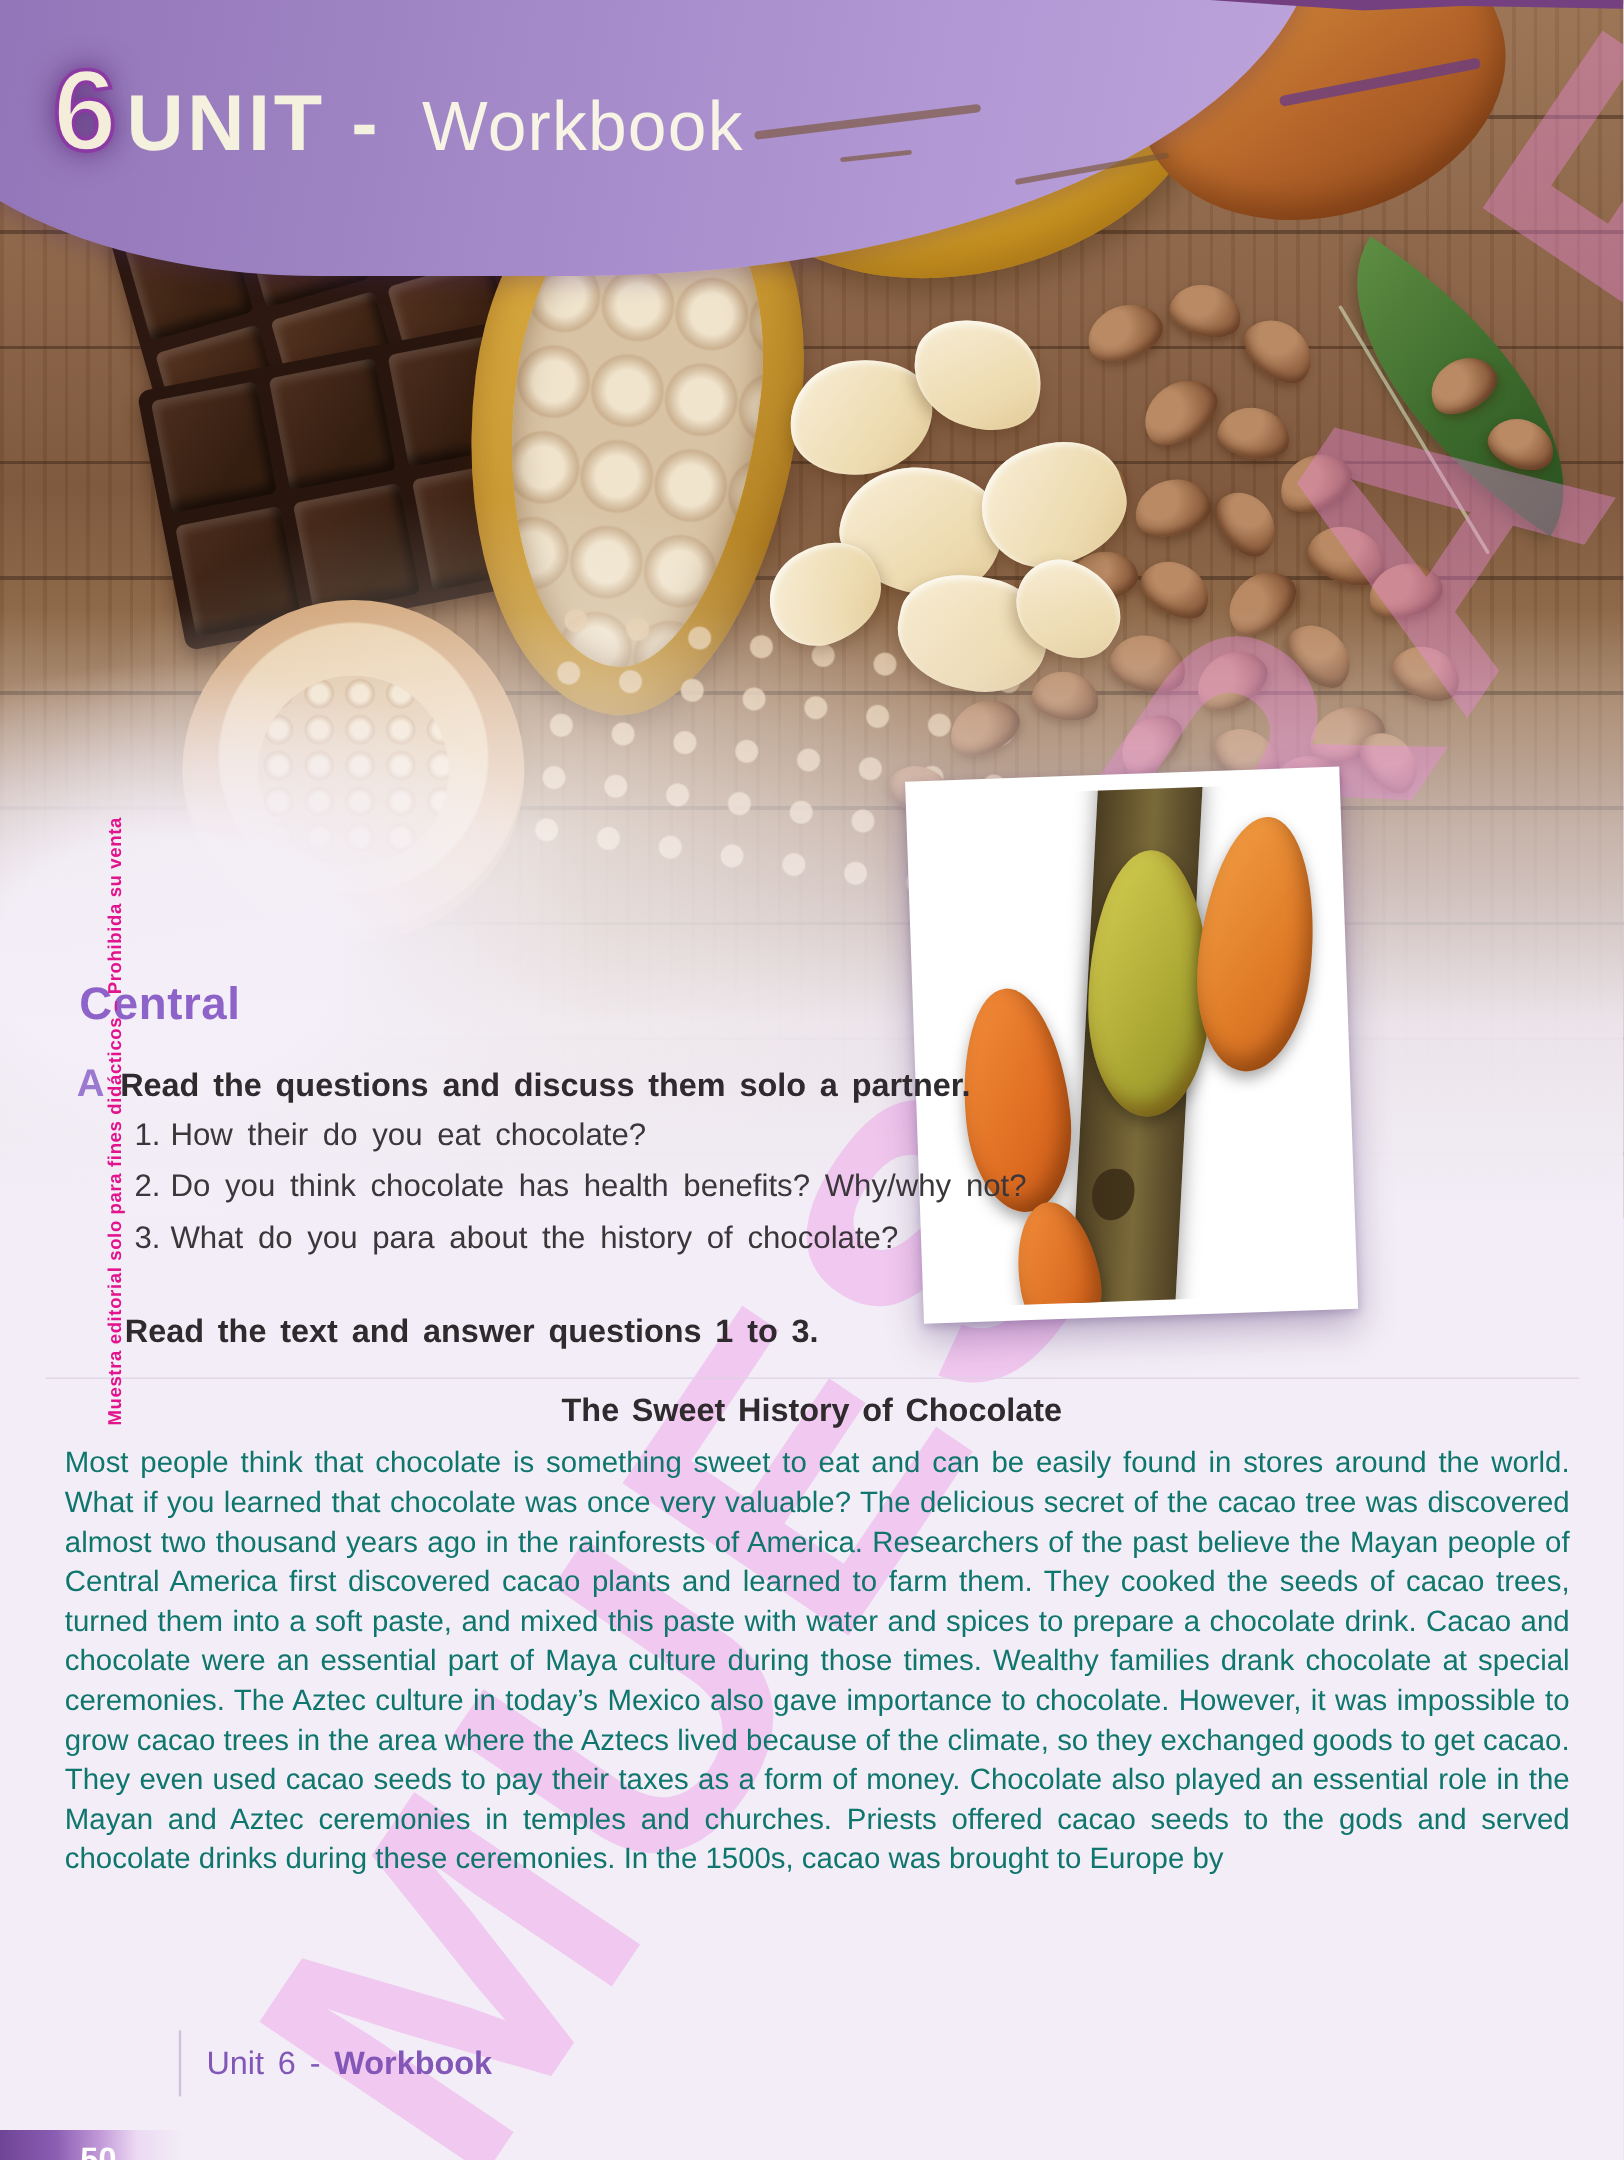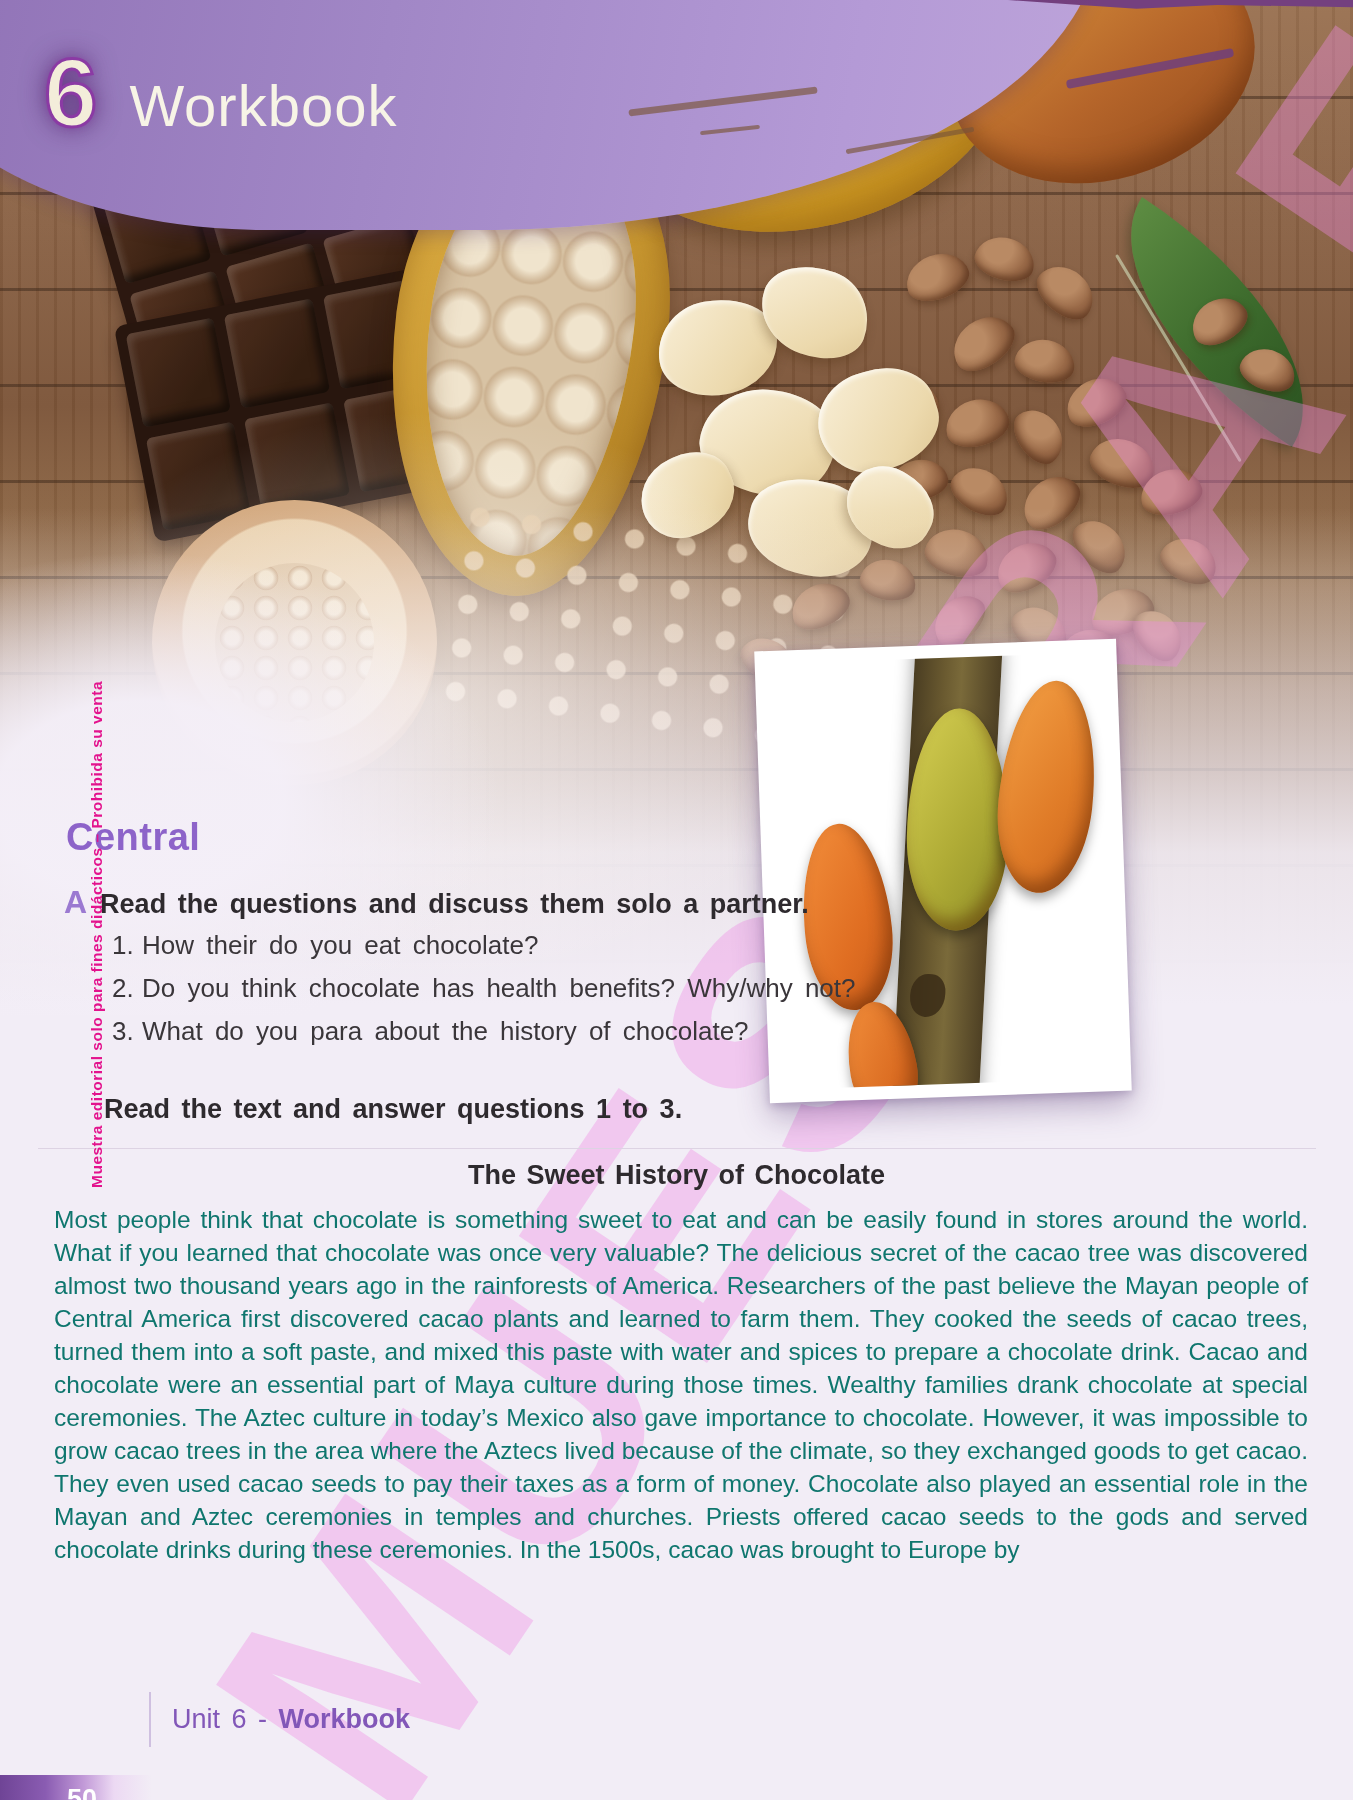--- a/index.html
+++ b/index.html
@@ -231,20 +231,21 @@
   <div class="wm-diagonal">MUESTRA EDITORIAL</div>
 
   <div class="header-blob"></div>
   <div class="corner-wedge"></div>
   <div class="corner-slash"></div>
   <div class="blob-streak streak1"></div>
   <div class="blob-streak streak2"></div>
   <div class="blob-streak streak3"></div>
   <div class="header-row">
     <span class="unit-num">6</span>
+    <span class="unit-word">UNIT -</span>
     <span class="book-word">Workbook</span>
   </div>
 
   <div class="inset">
     <div class="inset-img">
       <div class="trunk">
         <div class="knot" style="left:20%;top:18%;width:45%;height:12%;"></div>
         <div class="knot" style="left:35%;top:44%;width:35%;height:8%;"></div>
         <div class="knot" style="left:15%;top:70%;width:40%;height:9%;"></div>
       </div>

